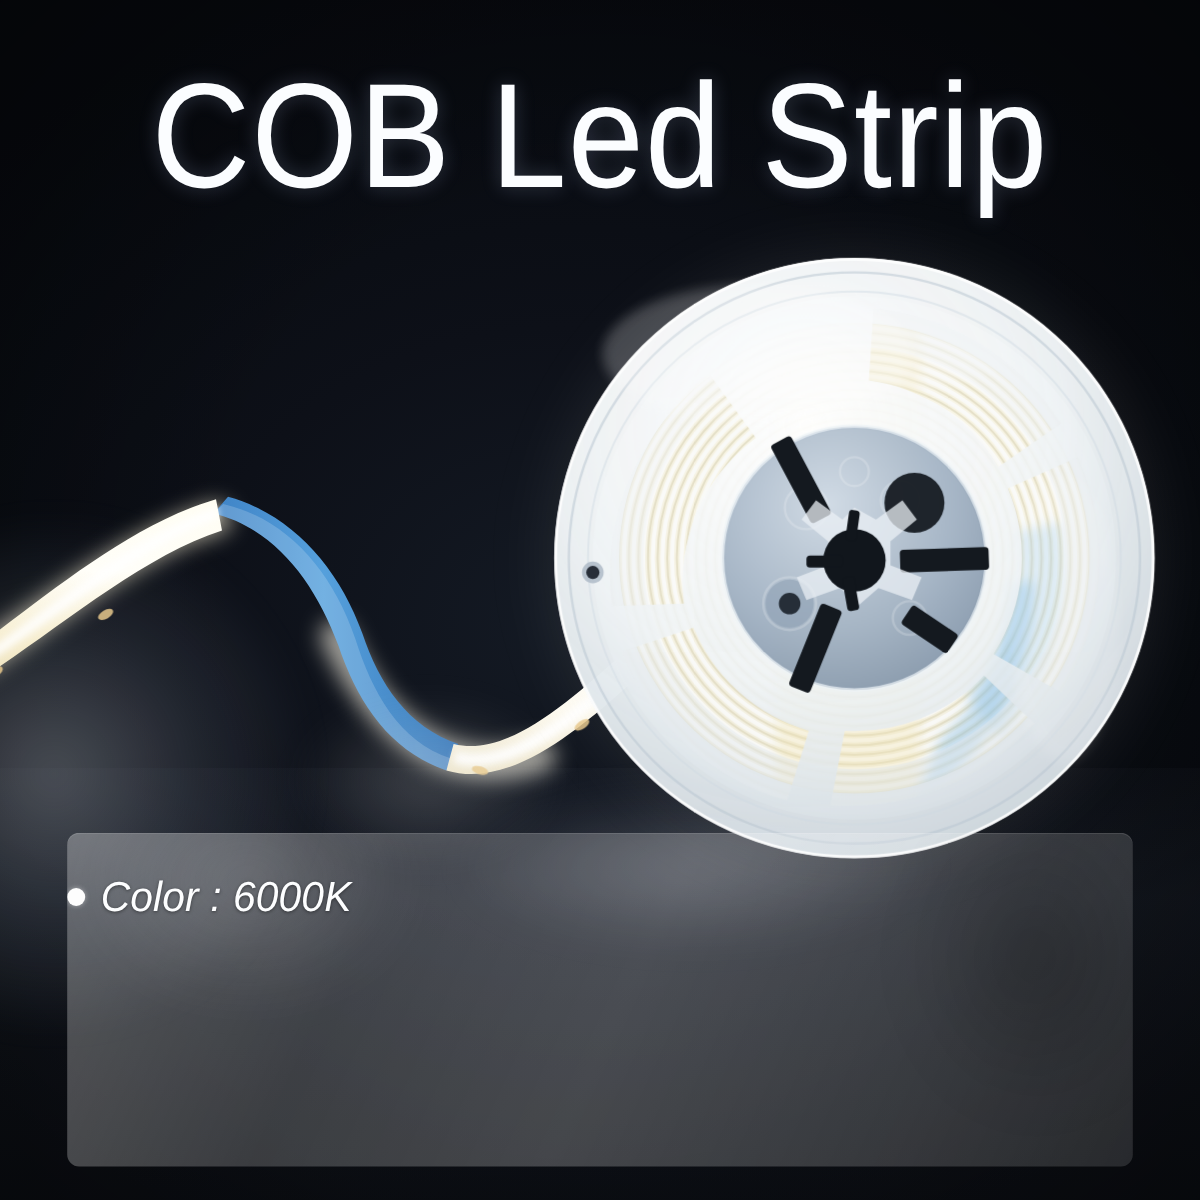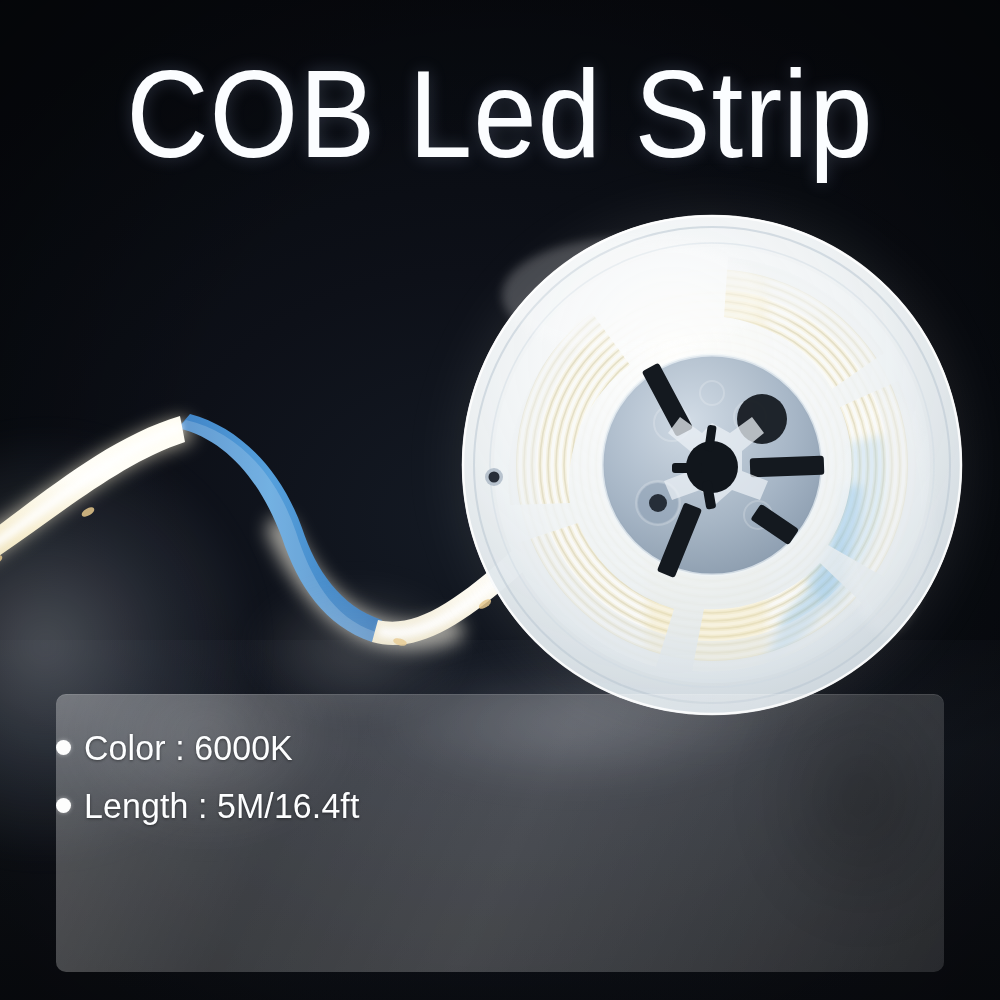--- a/index.html
+++ b/index.html
@@ -83,21 +83,21 @@
   }
   .panel-dark{
     position:absolute;right:-40px;top:-40px;width:300px;height:360px;
     background:radial-gradient(ellipse 50% 50% at 60% 40%, rgba(0,0,0,.22) 0%, rgba(0,0,0,0) 72%);
     filter:blur(20px);
   }
 
   .cols{position:absolute;inset:0;display:flex;}
   .col{position:relative;box-sizing:border-box;}
   .col-left{width:514px;padding:28px 0 0 28px;}
-  .col-right{width:374px;padding:28px 0 0 0;}
+  .col-right{width:374px;padding:28px 0 0 0;font-style:italic;}
 
   .spec-row{
     display:flex;align-items:center;
     height:50px;margin-bottom:8px;
   }
   .bullet{
     width:15px;height:15px;border-radius:50%;
     background:#fdfdfd;flex:0 0 auto;
     box-shadow:0 0 4px rgba(255,255,255,.45);
   }
@@ -348,22 +348,18 @@
 
       <div class="col col-right">
 
         <div class="spec-row">
           <span class="bullet"></span>
           <span class="spec-text">Color : 6000K</span>
         </div>
 
 
 
-        <div class="spec-row">
-          <span class="bullet"></span>
-          <span class="spec-text">Length : 5M/16.4ft</span>
-        </div>
 
       </div>
     </div>
   </div>
 
 </div>
 
 </body></html>

